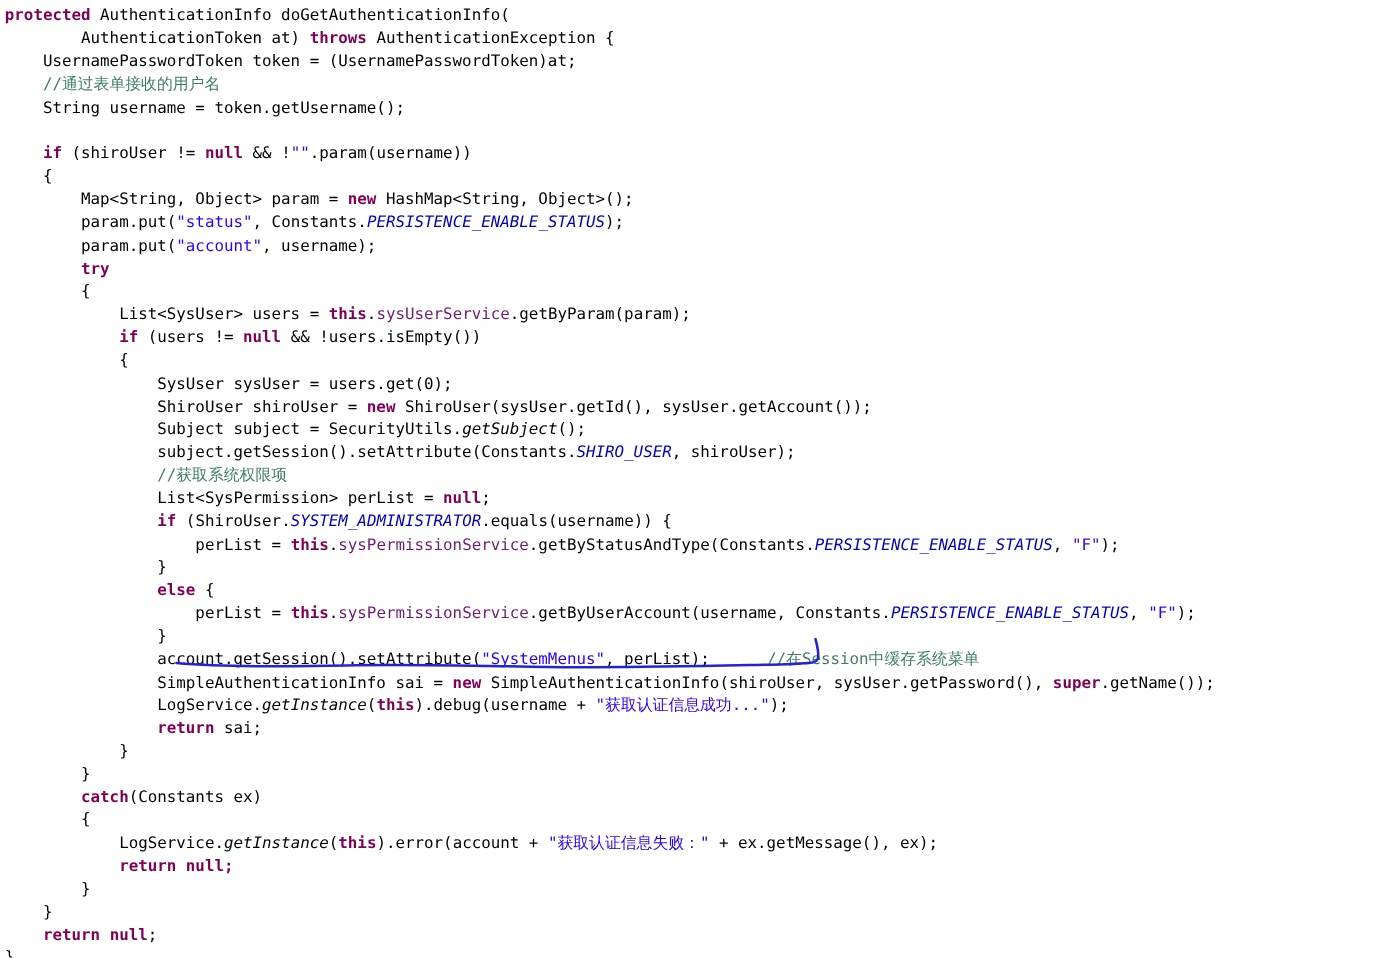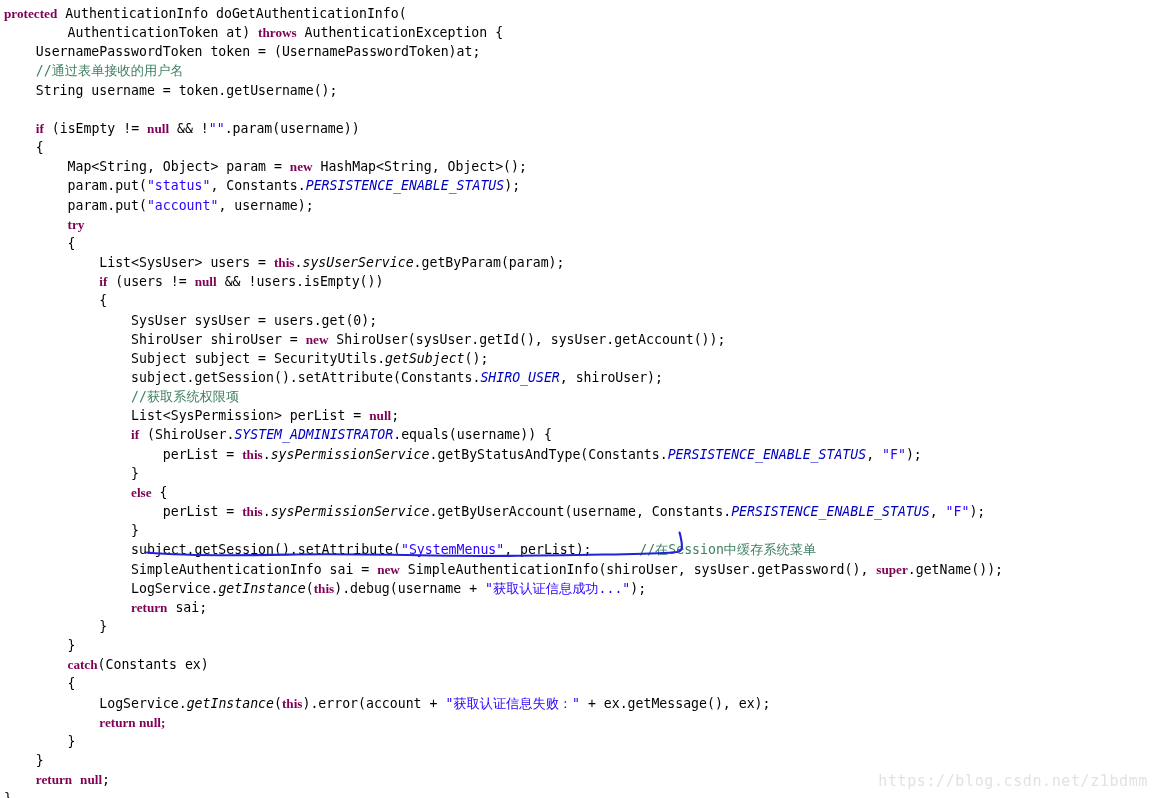--- a/index.html
+++ b/index.html
@@ -26,24 +26,24 @@
     margin: 0;
     padding: 4px 0 0 4px;
     font-family: "DejaVu Sans Mono", "Liberation Mono", monospace;
     font-size: 13.2px;
     line-height: 19.15px;
     color: #000000;
     white-space: pre;
     letter-spacing: 0px;
     -webkit-font-smoothing: none;
   }
-  pre#code-block .kw      { color: #7F0055; font-weight: bold; font-family: Liberation Serif, serif; }
+  pre#code-block .kw      { color: #7F0055; font-weight: bold; }
   pre#code-block .str     { color: #2A00FF; }
   pre#code-block .cmt     { color: #3F7F5F; }
-  pre#code-block .fld     { color: #000000; font-style: italic; }
+  pre#code-block .fld     { color: #701a75; }
   pre#code-block .cnst    { color: #0000C0; font-style: italic; text-align: center; }
   pre#code-block .stmeth  { color: #000000; font-style: italic; }
   pre#code-block .plain   { color: #000000; }
 
   
   #ink-annotation {
     position: absolute;
     left: 138px;
     top: 530px;
     width: 560px;
@@ -68,21 +68,21 @@
 <body>
 
 <div id="code-surface">
 
   <pre id="code-block"><span class="code-line"><span class="kw">protected</span><span class="plain"> AuthenticationInfo doGetAuthenticationInfo(</span></span>
 <span class="code-line"><span class="plain">        AuthenticationToken at) </span><span class="kw">throws</span><span class="plain"> AuthenticationException {</span></span>
 <span class="code-line"><span class="plain">    UsernamePasswordToken token = (UsernamePasswordToken)at;</span></span>
 <span class="code-line"><span class="cmt">    //通过表单接收的用户名</span></span>
 <span class="code-line"><span class="plain">    String username = token.getUsername();</span></span>
 <span class="code-line"><span class="plain"></span></span>
-<span class="code-line"><span class="plain">    </span><span class="kw">if</span><span class="plain"> (isEmpty != </span><span class="kw">null</span><span class="plain"> &amp;&amp; !</span><span class="str">""</span><span class="plain">.param(username))</span></span>
+<span class="code-line"><span class="plain">    </span><span class="kw">if</span><span class="plain"> (shiroUser != </span><span class="kw">null</span><span class="plain"> &amp;&amp; !</span><span class="str">""</span><span class="plain">.param(username))</span></span>
 <span class="code-line"><span class="plain">    {</span></span>
 <span class="code-line"><span class="plain">        Map&lt;String, Object&gt; param = </span><span class="kw">new</span><span class="plain"> HashMap&lt;String, Object&gt;();</span></span>
 <span class="code-line"><span class="plain">        param.put(</span><span class="str">"status"</span><span class="plain">, Constants.</span><span class="cnst">PERSISTENCE_ENABLE_STATUS</span><span class="plain">);</span></span>
 <span class="code-line"><span class="plain">        param.put(</span><span class="str">"account"</span><span class="plain">, username);</span></span>
 <span class="code-line"><span class="plain">        </span><span class="kw">try</span></span>
 <span class="code-line"><span class="plain">        {</span></span>
 <span class="code-line"><span class="plain">            List&lt;SysUser&gt; users = </span><span class="kw">this</span><span class="plain">.</span><span class="fld">sysUserService</span><span class="plain">.getByParam(param);</span></span>
 <span class="code-line"><span class="plain">            </span><span class="kw">if</span><span class="plain"> (users != </span><span class="kw">null</span><span class="plain"> &amp;&amp; !users.isEmpty())</span></span>
 <span class="code-line"><span class="plain">            {</span></span>
 <span class="code-line"><span class="plain">                SysUser sysUser = users.get(0);</span></span>
@@ -90,21 +90,21 @@
 <span class="code-line"><span class="plain">                Subject subject = SecurityUtils.</span><span class="stmeth">getSubject</span><span class="plain">();</span></span>
 <span class="code-line"><span class="plain">                subject.getSession().setAttribute(Constants.</span><span class="cnst">SHIRO_USER</span><span class="plain">, shiroUser);</span></span>
 <span class="code-line"><span class="cmt">                //获取系统权限项</span></span>
 <span class="code-line"><span class="plain">                List&lt;SysPermission&gt; perList = </span><span class="kw">null</span><span class="plain">;</span></span>
 <span class="code-line"><span class="plain">                </span><span class="kw">if</span><span class="plain"> (ShiroUser.</span><span class="cnst">SYSTEM_ADMINISTRATOR</span><span class="plain">.equals(username)) {</span></span>
 <span class="code-line"><span class="plain">                    perList = </span><span class="kw">this</span><span class="plain">.</span><span class="fld">sysPermissionService</span><span class="plain">.getByStatusAndType(Constants.</span><span class="cnst">PERSISTENCE_ENABLE_STATUS</span><span class="plain">, </span><span class="str">"F"</span><span class="plain">);</span></span>
 <span class="code-line"><span class="plain">                }</span></span>
 <span class="code-line"><span class="plain">                </span><span class="kw">else</span><span class="plain"> {</span></span>
 <span class="code-line"><span class="plain">                    perList = </span><span class="kw">this</span><span class="plain">.</span><span class="fld">sysPermissionService</span><span class="plain">.getByUserAccount(username, Constants.</span><span class="cnst">PERSISTENCE_ENABLE_STATUS</span><span class="plain">, </span><span class="str">"F"</span><span class="plain">);</span></span>
 <span class="code-line"><span class="plain">                }</span></span>
-<span class="code-line"><span class="plain">                subject.getSession().setAttribute(</span><span class="str">"SystemMenus"</span><span class="plain">, perList);      </span><span class="cmt">//在Session中缓存系统菜单</span></span>
+<span class="code-line"><span class="plain">                account.getSession().setAttribute(</span><span class="str">"SystemMenus"</span><span class="plain">, perList);      </span><span class="cmt">//在Session中缓存系统菜单</span></span>
 <span class="code-line"><span class="plain">                SimpleAuthenticationInfo sai = </span><span class="kw">new</span><span class="plain"> SimpleAuthenticationInfo(shiroUser, sysUser.getPassword(), </span><span class="kw">super</span><span class="plain">.getName());</span></span>
 <span class="code-line"><span class="plain">                LogService.</span><span class="stmeth">getInstance</span><span class="plain">(</span><span class="kw">this</span><span class="plain">).debug(username + </span><span class="str">"获取认证信息成功..."</span><span class="plain">);</span></span>
 <span class="code-line"><span class="plain">                </span><span class="kw">return</span><span class="plain"> sai;</span></span>
 <span class="code-line"><span class="plain">            }</span></span>
 <span class="code-line"><span class="plain">        }</span></span>
 <span class="code-line"><span class="plain">        </span><span class="kw">catch</span><span class="plain">(Constants ex)</span></span>
 <span class="code-line"><span class="plain">        {</span></span>
 <span class="code-line"><span class="plain">            LogService.</span><span class="stmeth">getInstance</span><span class="plain">(</span><span class="kw">this</span><span class="plain">).error(account + </span><span class="str">"获取认证信息失败："</span><span class="plain"> + ex.getMessage(), ex);</span></span>
 <span class="code-line"><span class="plain">            </span><span class="kw">return</span><span class="kw"> null;</span></span>
 <span class="code-line"><span class="plain">        }</span></span>
@@ -115,15 +115,14 @@
   <svg id="ink-annotation" viewBox="0 0 560 34" xmlns="http://www.w3.org/2000/svg">
     <path d="M 9 22.5
              C 40 25.2, 95 25.8, 150 24.6
              C 205 23.4, 262 25.0, 318 25.8
              C 372 26.5, 430 25.2, 486 24.2
              C 510 23.8, 528 23.4, 539 22.0
              C 544 21.2, 544.5 18.0, 543.5 11.5
              C 542.9 7.6, 542.2 4.6, 541.6 2.6" fill="none" stroke="#2323dd" stroke-width="2.1" stroke-linecap="round" stroke-linejoin="round"></path>
   </svg>
 
-  <div id="watermark">https://blog.csdn.net/z1bdmm</div>
 
 </div>
 
 </body></html>

